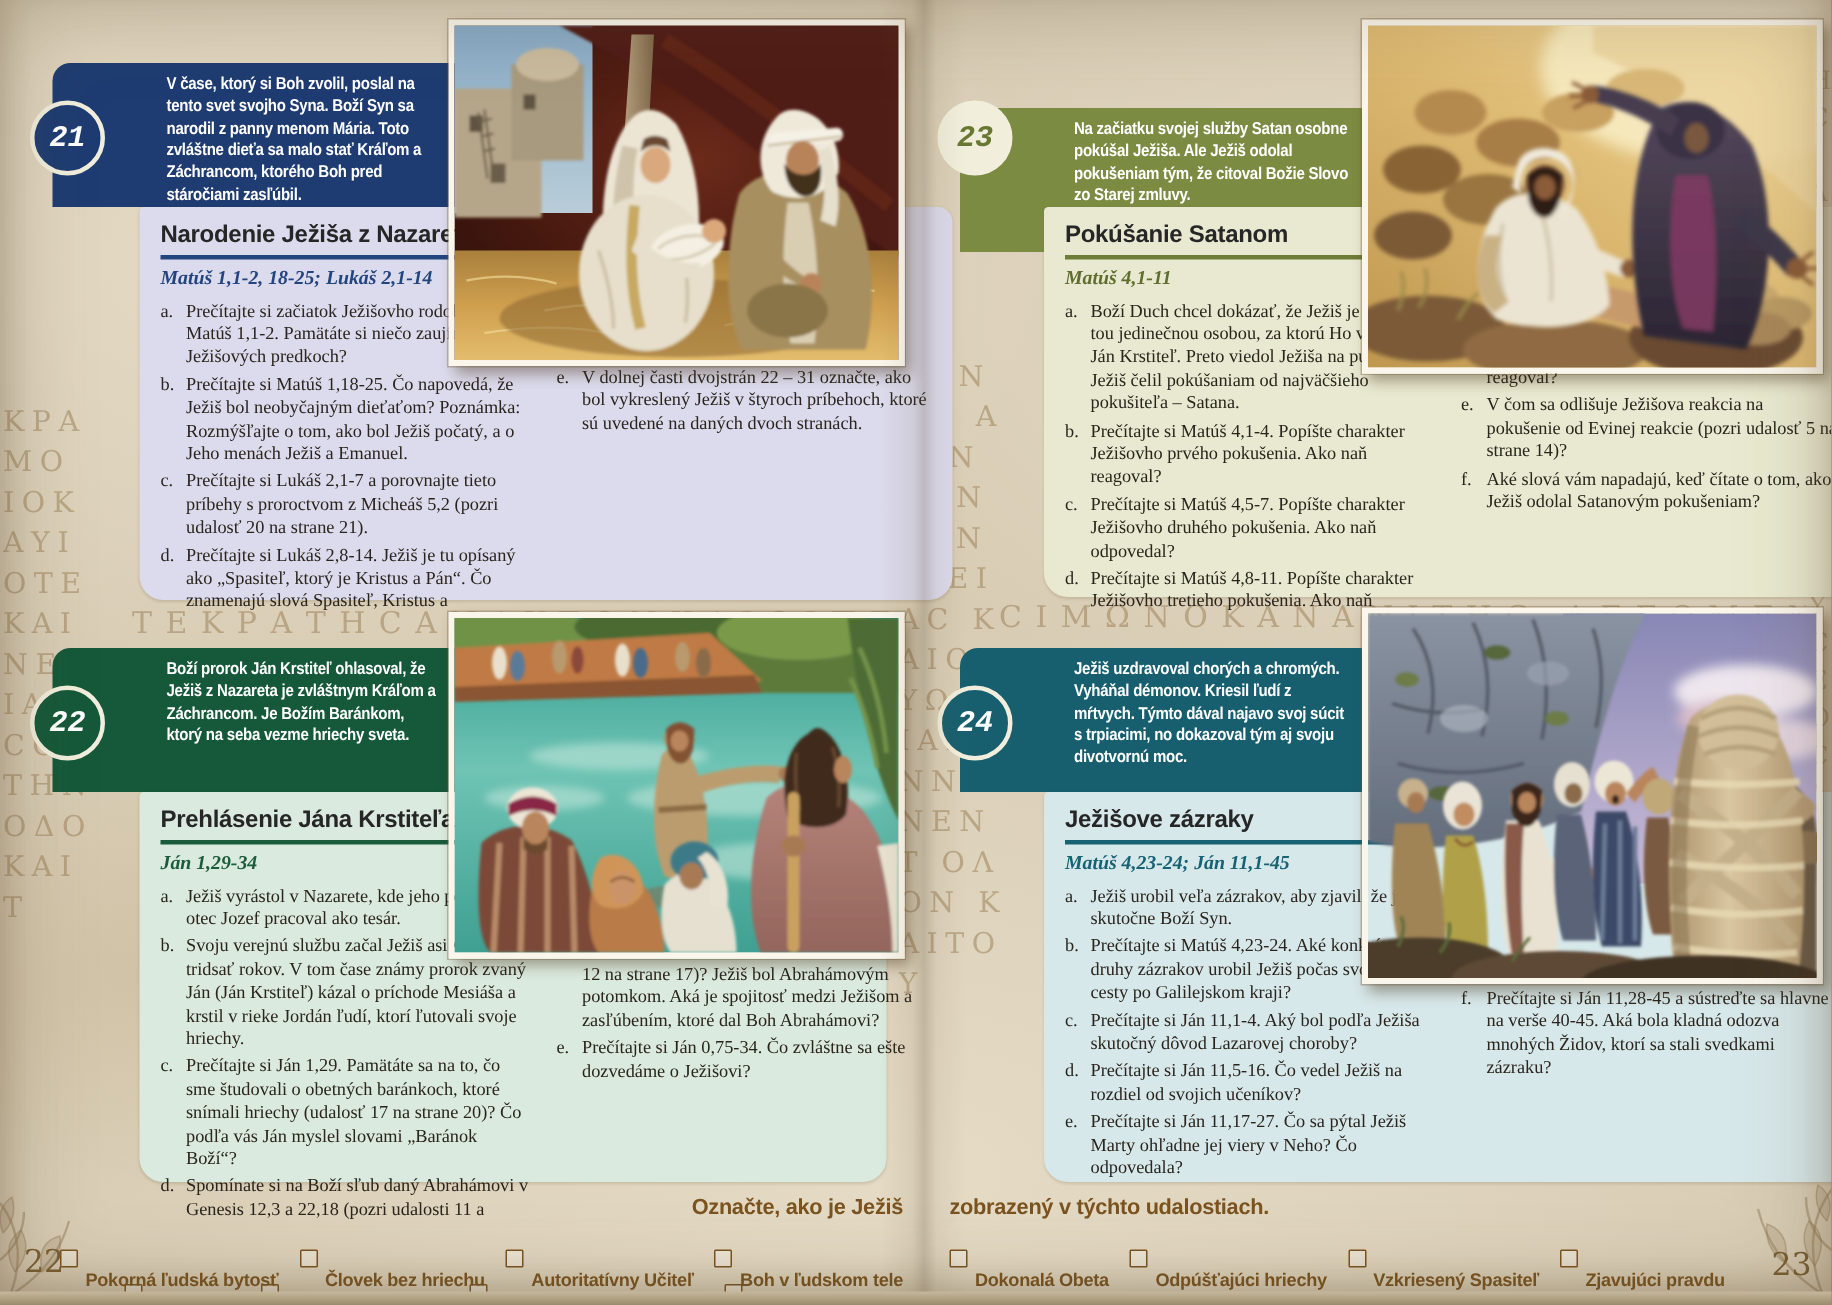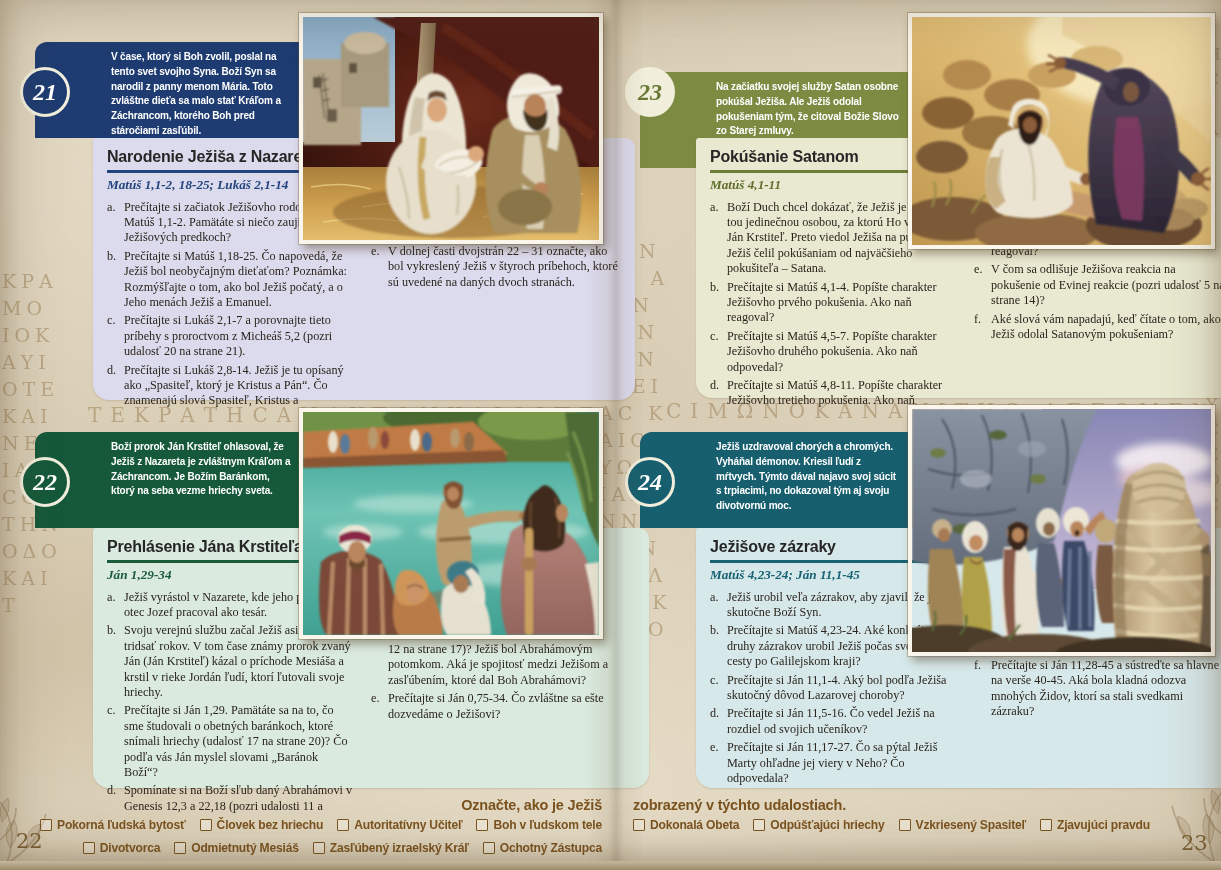--- a/index.html
+++ b/index.html
@@ -36,31 +36,31 @@
   .intro-box{position:absolute;width:272px;height:96px;z-index:2;border-radius:12px 5px 0 0;}
   #i21{left:35px;top:42px;background:#1e3c72;}
   #i22{left:35px;top:432px;background:#15593a;}
   #i23{left:640px;top:42px;background:#7c8b42;margin-top:30px;}
   #i24{left:640px;top:432px;background:#175f6f;}
   .intro-box p{margin:0;position:absolute;left:76px;top:7px;width:209px;
     transform:scaleX(.88);transform-origin:left top;
     color:#fff;font-size:11.4px;line-height:14.8px;font-weight:bold;letter-spacing:-.2px;}
   .num{position:absolute;width:44px;height:44px;border-radius:50%;z-index:3;
     display:flex;align-items:center;justify-content:center;
-    font-family:Liberation Serif, serif;font-style:italic;font-weight:bold;font-size:24px;}
+    font-family:Liberation Mono, monospace;font-style:italic;font-weight:bold;font-size:20px;}
   #n21{left:20px;top:67px;background:#1e3c72;border:3px solid #f1eedd;color:#fff;}
   #n22{left:20px;top:457px;background:#15593a;border:3px solid #f1eedd;color:#fff;}
   #n23{left:625px;top:67px;background:#f1efdc;border:3px solid #f1efdc;color:#687832;}
   #n24{left:625px;top:457px;background:#175f6f;border:3px solid #f1eedd;color:#fff;}
 
   
   .body-box{position:absolute;z-index:2;border-radius:3px 10px 16px 16px;
     box-shadow:0 1px 2px rgba(100,80,50,.18);margin-left:33px;}
   #b21{left:60px;top:138px;width:542px;height:262px;background:#dcdbed;}
-  #b22{left:60px;top:528px;width:556px;height:260px;background:#daeade;}
+  #b22{left:60px;top:528px;width:498px;height:260px;background:#daeade;}
   #b23{left:663px;top:138px;width:542px;height:260px;background:#e9e9d1;}
   #b24{left:663px;top:528px;width:542px;height:260px;background:#d7e8ea;}
   .col{position:absolute;}
   .col1{left:14px;top:10px;width:248px;}
   .col2{left:278px;width:252px;}
   #b21 .col2{top:106px;} #b23 .col2{top:106px;}
   #b22 .col2{top:114px;} #b24 .col2{top:130px;}
 
   .title{margin:0;font-size:16px;font-weight:bold;color:#262626;letter-spacing:-.2px;}
   .rule{height:2.5px;margin:4px 0 4px 0;}
@@ -90,21 +90,21 @@
   #prompt-left{left:320px;top:797px;width:282px;text-align:right;}
   #prompt-right{left:633px;top:797px;}
   .cbrow{position:absolute;z-index:2;display:flex;gap:14px;align-items:center;}
   #lrow1{left:30px;top:818px;width:572px;justify-content:flex-end;}
   #lrow2{left:30px;top:841px;width:572px;justify-content:flex-end;}
   #rrow1{left:633px;top:818px;}
   #rrow2{left:633px;top:841px;}
   .cb{display:inline-flex;align-items:center;white-space:nowrap;}
   .cb .box{width:10px;height:10px;border:1.6px solid #7a531f;border-radius:1px;
     background:rgba(255,253,245,.35);margin-right:5px;flex:none;}
-  .cb .cbl{font-size:12.1px;font-weight:bold;color:#7a531f;letter-spacing:-.2px;}
+  .cb .cbl{font-size:12.1px;font-weight:bold;color:#7a531f;letter-spacing:-.2px;margin-top:28px;}
   .pagenum{position:absolute;z-index:2;font-family:"DejaVu Serif",serif;
     font-size:21px;color:#7b5f33;}
   #pn-left{left:16px;top:829px;}
   #pn-right{left:1181px;top:831px;}
   .ornament{position:absolute;z-index:1;opacity:.8;}
   #orn-left{left:-6px;top:752px;}
   #orn-right{left:1108px;top:742px;transform:scaleX(-1);}
 </style>
 </head>
 <body>

